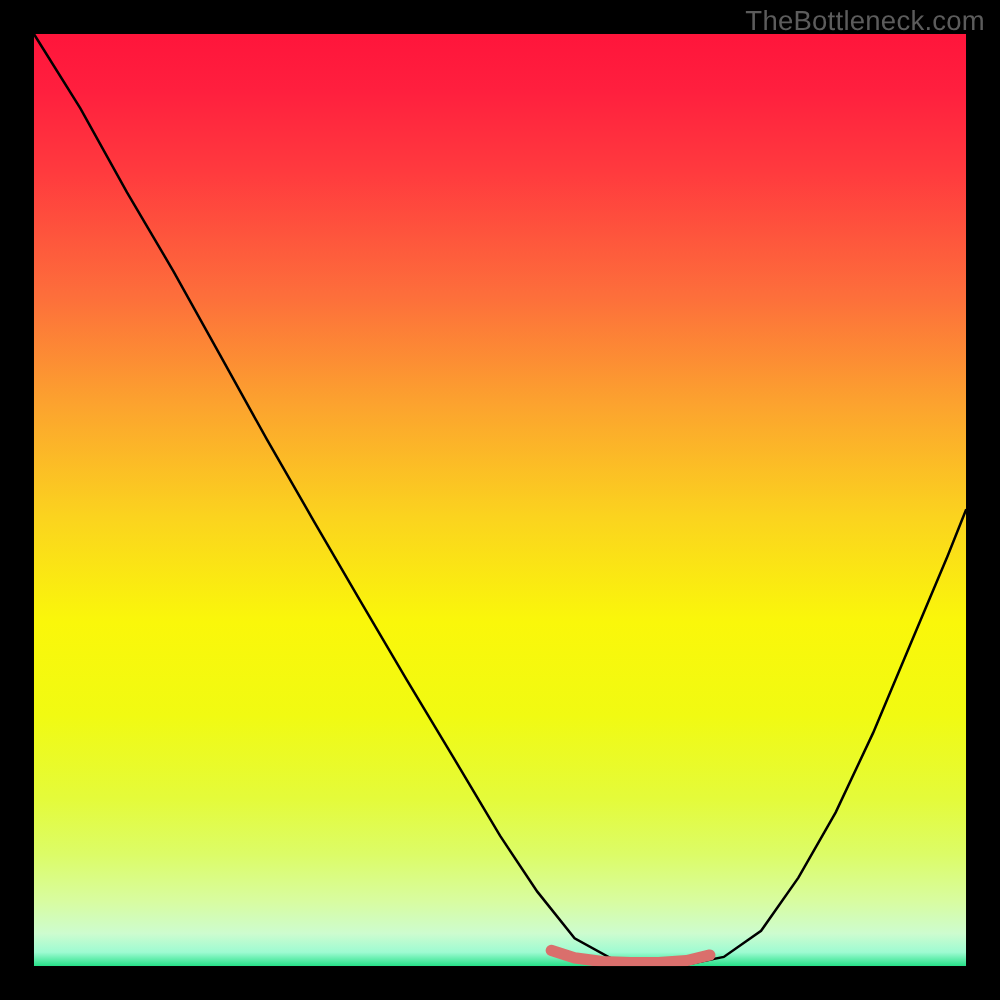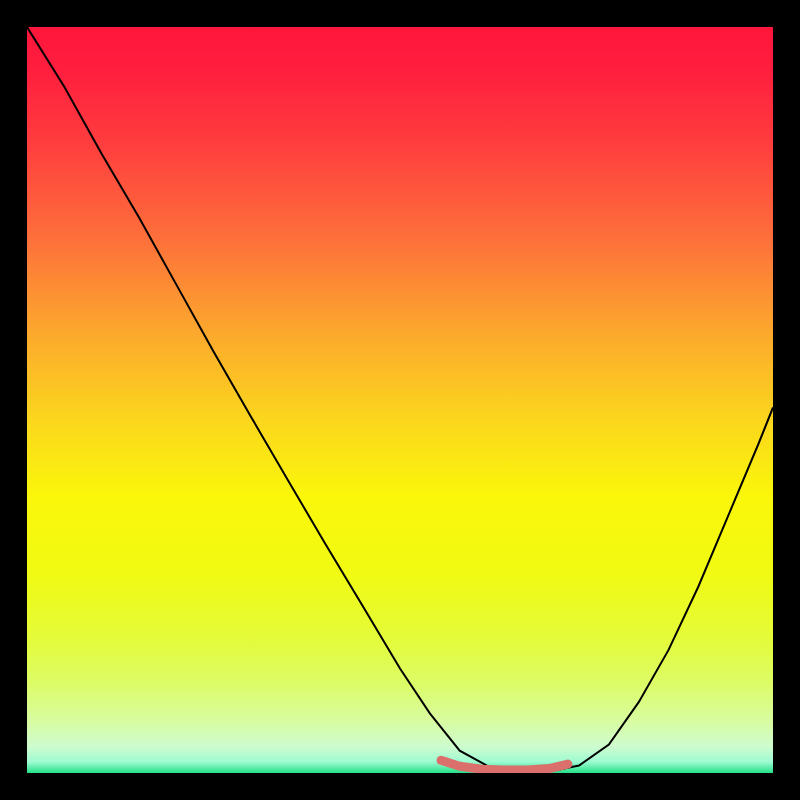--- a/index.html
+++ b/index.html
@@ -32,20 +32,21 @@
     font-family: Arial, Helvetica, sans-serif;
     font-size: 22px;
     color: #5c5c5c;
     letter-spacing: 0.2px;
   }
 </style>
 </head>
 <body>
 
 <div class="frame">
+  <div class="watermark">TheBottleneck.com</div>
   <div class="plot">
     <svg id="svg" width="746" height="746" viewBox="0 0 746 746">
         <defs>
           <linearGradient id="bg-grad" x1="0" y1="0" x2="0" y2="1">
             <stop offset="0.00%" stop-color="#ff153b"></stop>
             <stop offset="6.00%" stop-color="#ff1f3e"></stop>
             <stop offset="15.00%" stop-color="#ff3b3e"></stop>
             <stop offset="28.00%" stop-color="#fd6e3b"></stop>
             <stop offset="40.00%" stop-color="#fca42e"></stop>
             <stop offset="52.00%" stop-color="#fbd41e"></stop>

